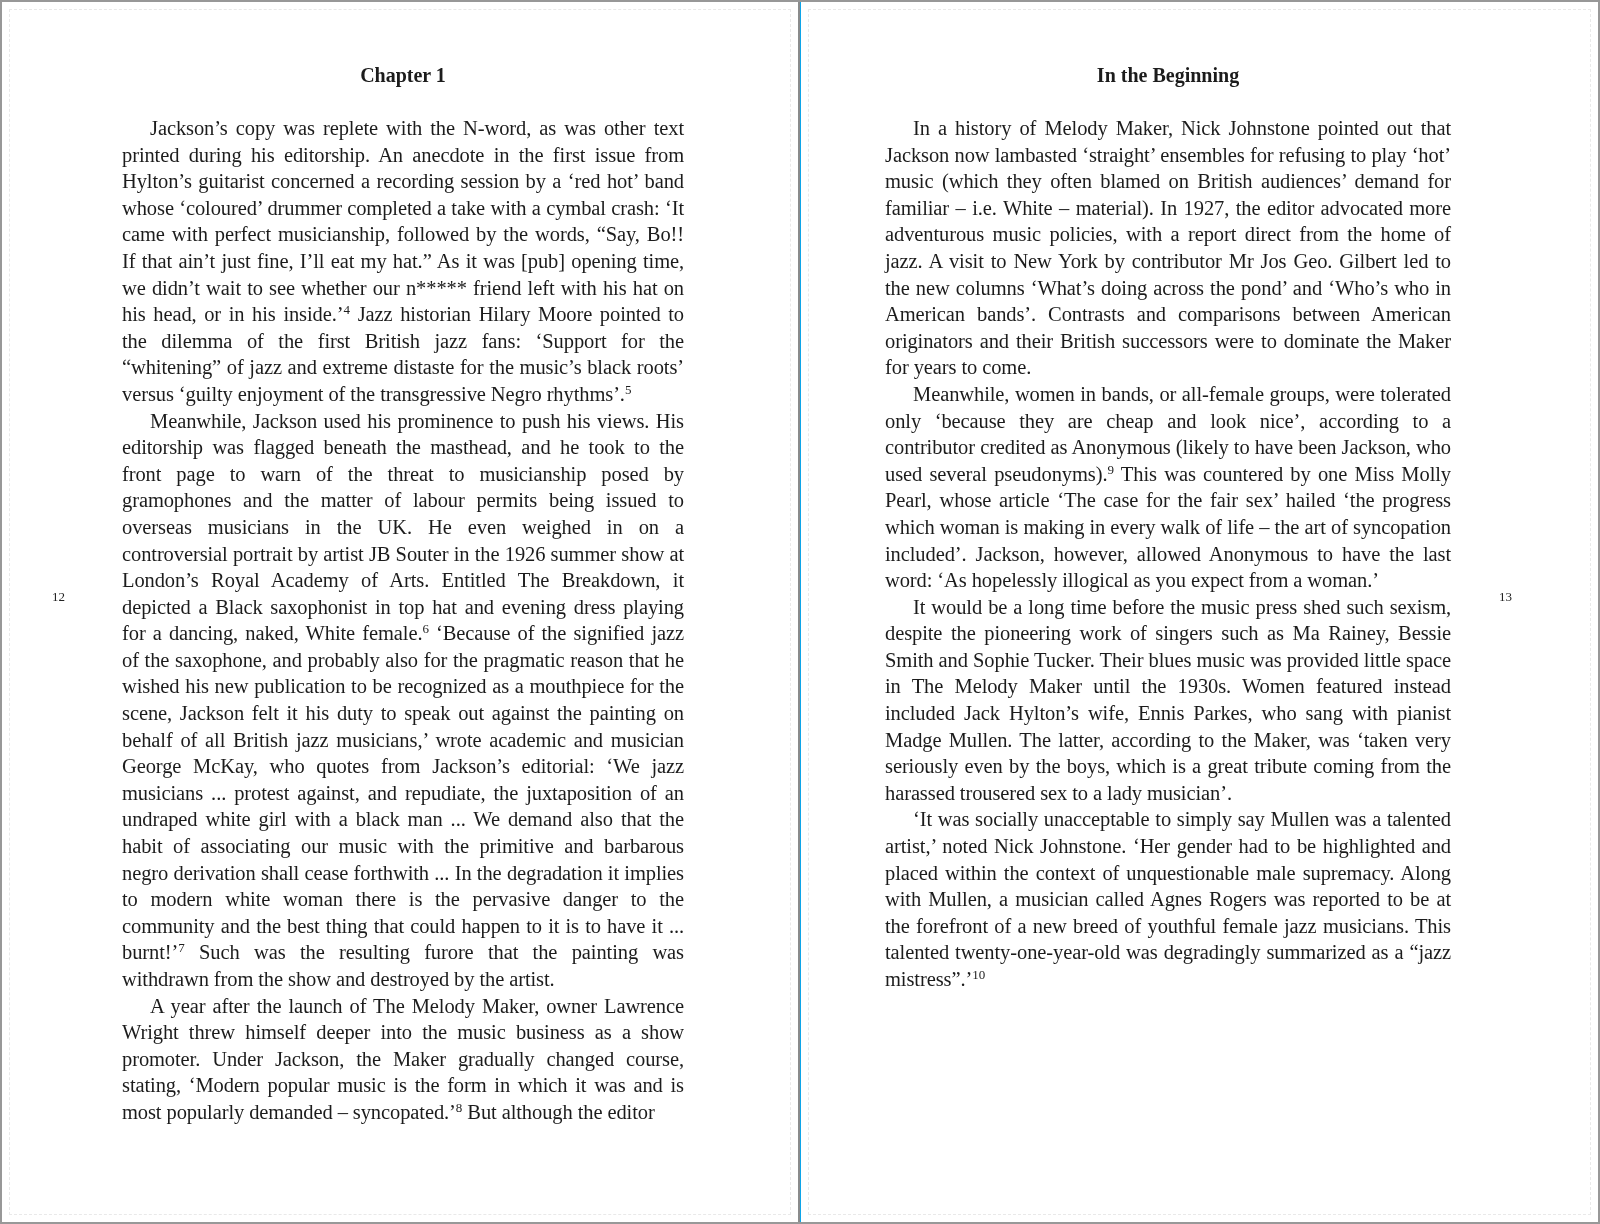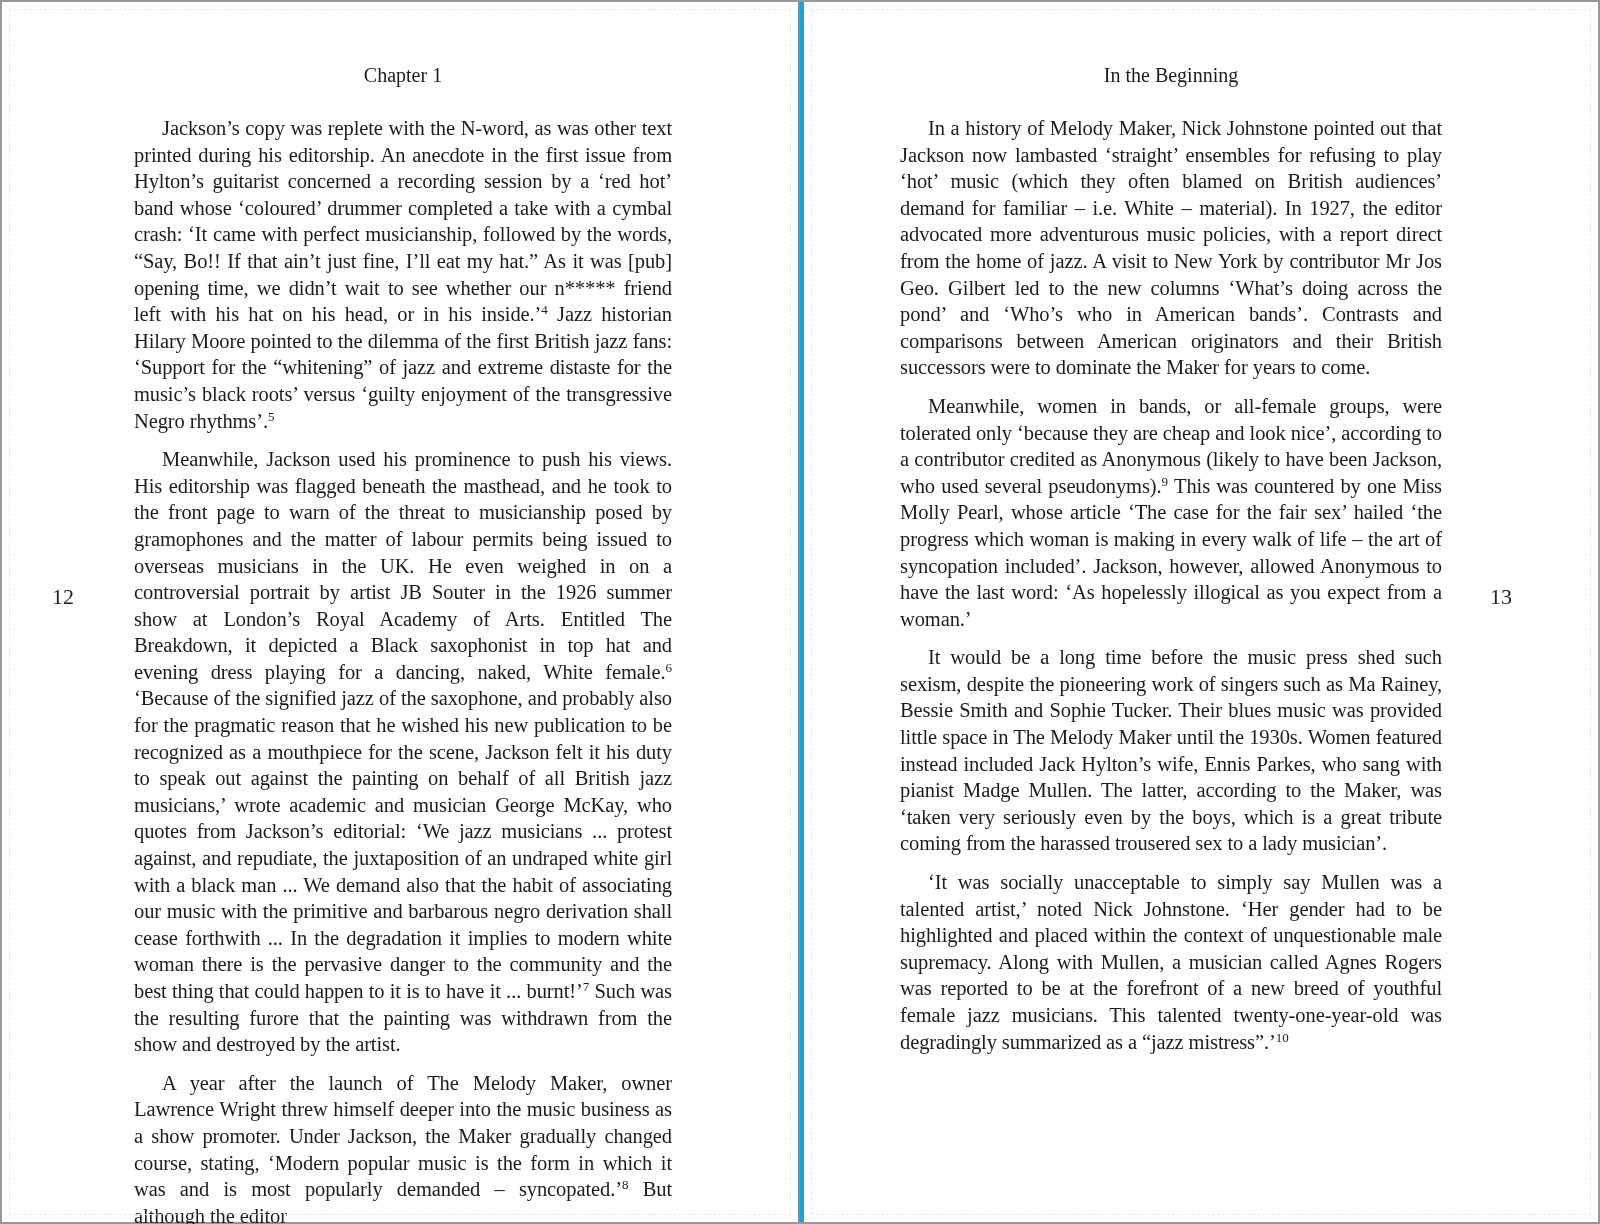--- a/index.html
+++ b/index.html
@@ -22,61 +22,61 @@
     display: flex;
     background: #ffffff;
   }
   .page {
     position: relative;
     box-sizing: border-box;
     width: 50%;
     height: 100%;
   }
   .page-left  { border-right: 2px solid #8b8b8b; }
-  .page-right { border-left: 4px solid #0ea5e9; }
+  .page-right { border-left: 1px solid #0ea5e9; }
   
   .page::after {
     content: "";
     position: absolute;
     inset: 7px;
     border: 1px dashed #e9e9e9;
     pointer-events: none;
   }
   .text-column {
     position: absolute;
     top: 60px;
   }
   .page-left  .text-column { left: 120px; width: 562px; }
   .page-right .text-column { left: 84px;  width: 566px; }
   .page-header {
-    font-weight: normal;
+    font-weight: bold;
     font-size: 20px;
     line-height: 26px;
     text-align: center;
     margin: 0 0 27px 0;
   }
   p.para {
-    margin: 12px;
+    margin: 0;
     font-size: 20.5px;
     line-height: 26.6px;
     text-align: justify;
     letter-spacing: -0.1px;
   }
   p.para.indent { text-indent: 28px; }
   .italic { }
   sup.fnote {
     font-size: 13px;
     line-height: 0;
     vertical-align: 7px;
     letter-spacing: 0;
   }
   .page-number {
     position: absolute;
     top: 585px;
-    font-size: 22px;
+    font-size: 13px;
     line-height: 20px;
     color: #222222;
   }
   .page-left  .page-number { left: 50px; }
   .page-right .page-number { right: 86px; margin-left: 36px; }
 </style>
 </head>
 <body>
 
 <div class="spread">

